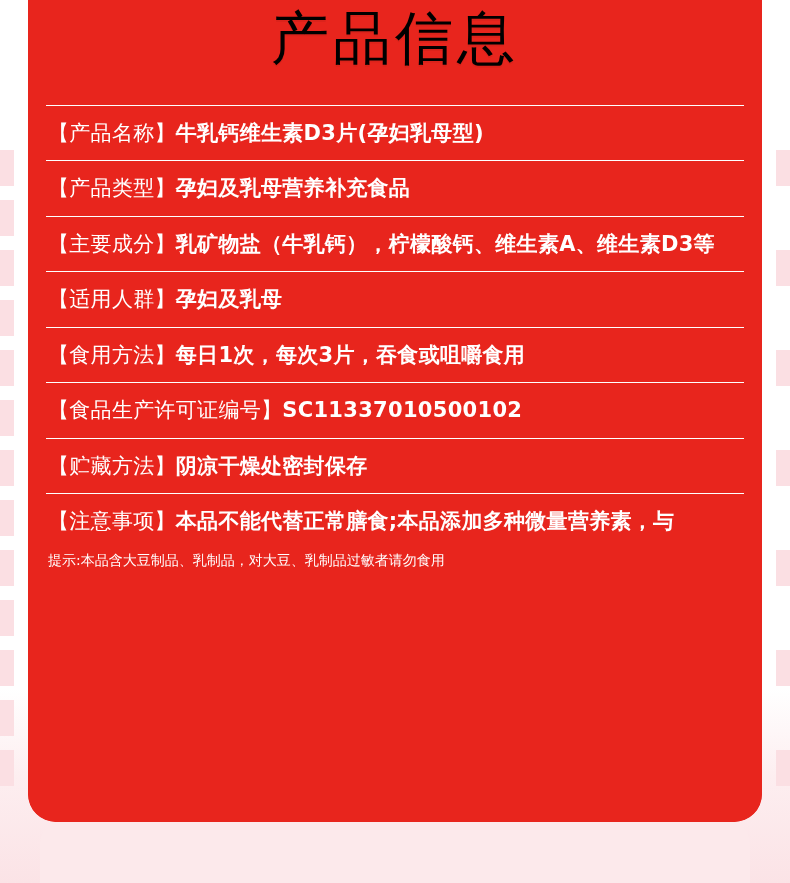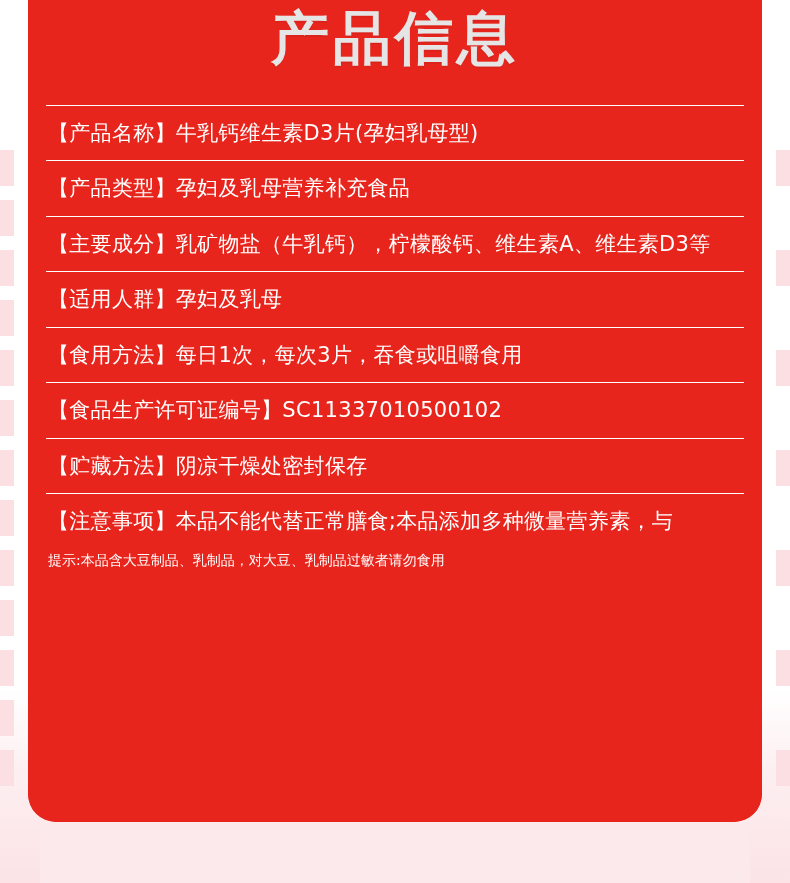--- a/index.html
+++ b/index.html
@@ -64,23 +64,23 @@
   .red-card::after {
     content: "";
     position: absolute;
     left: 0; right: 0; bottom: 0;
     height: 30px;
     background: #e8251d;
     border-radius: 0 0 28px 28px;
   }
 
   .card-title {
-    color: #e5e5e5;
+    color: #000000;
     font-size: 58px;
-    font-weight: bold;
+    font-weight: normal;
     letter-spacing: 4px;
     text-align: center;
     margin-top: 48px;
     line-height: 1.05;
     text-shadow: 0 2px 0 rgba(0,0,0,0.05);
   }
 
   .info-list {
     margin: 36px 18px 0 18px;
   }
@@ -94,21 +94,21 @@
     letter-spacing: 0.3px;
     font-family: "DejaVu Sans", "Liberation Sans", sans-serif;
   }
   .info-row:first-child {
     border-top: 1px solid #ffffff;
   }
   .info-row .label {
     font-weight: normal;
   }
   .info-row .value {
-    font-weight: normal;
+    font-weight: bold;
   }
 
   
   .info-row.wrap {
     padding-bottom: 0;
     border-bottom: none;
   }
   .info-row.wrap-cont {
     border-bottom: 1px solid #ffffff;
     padding-top: 10px;

